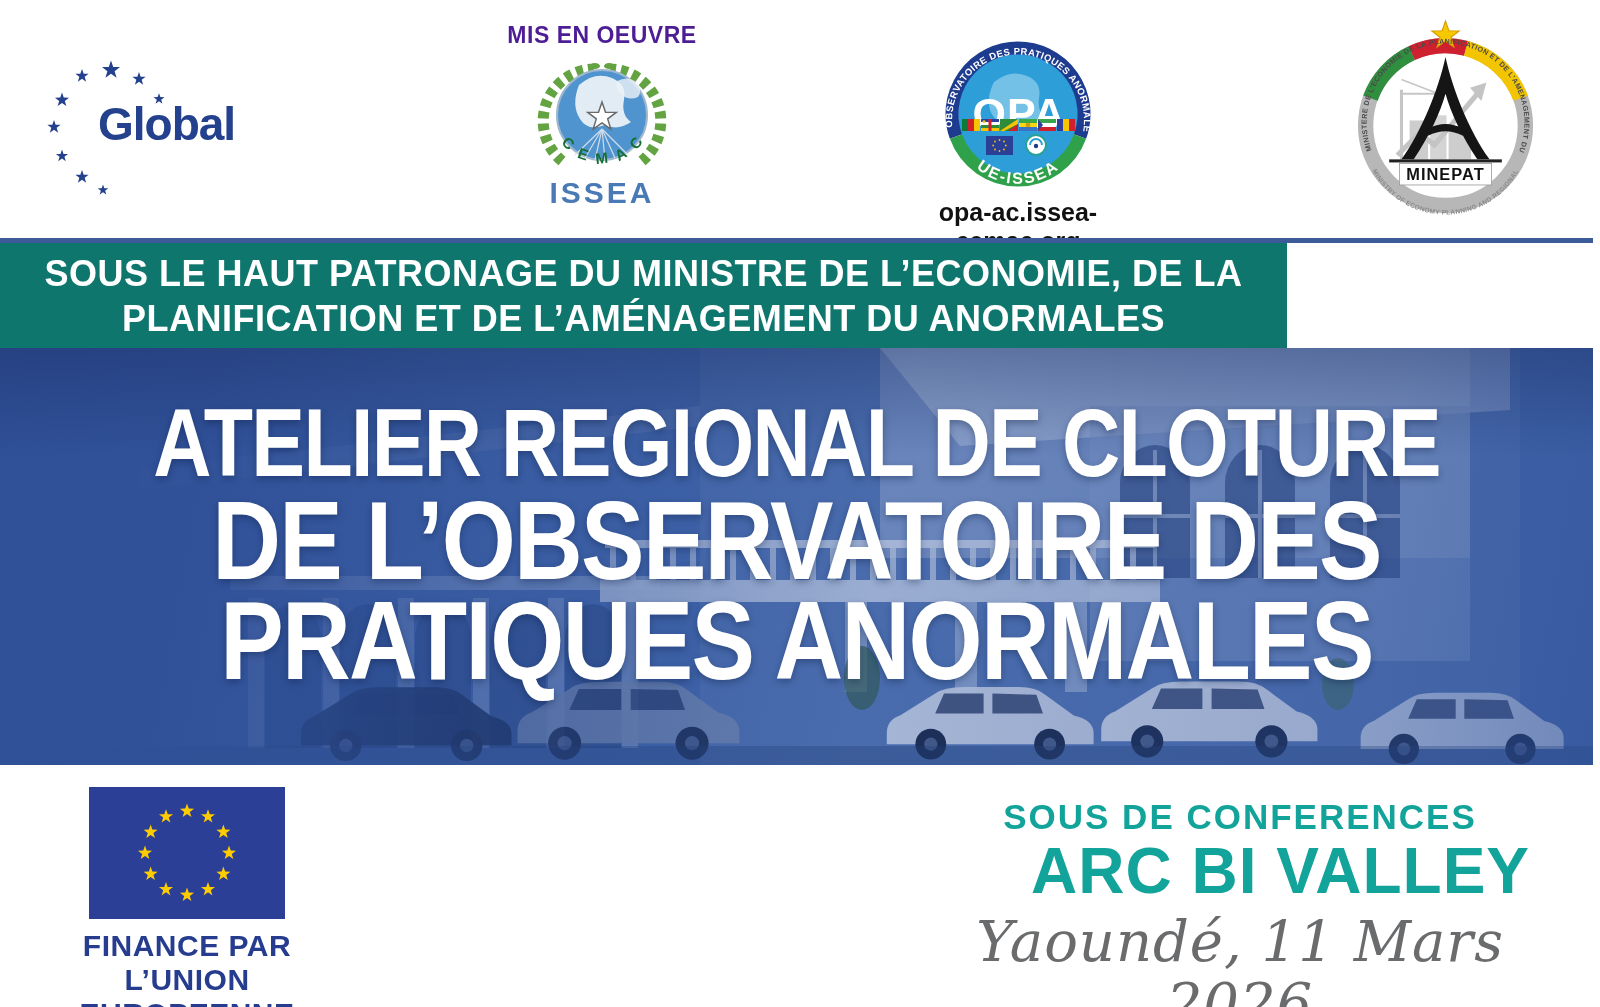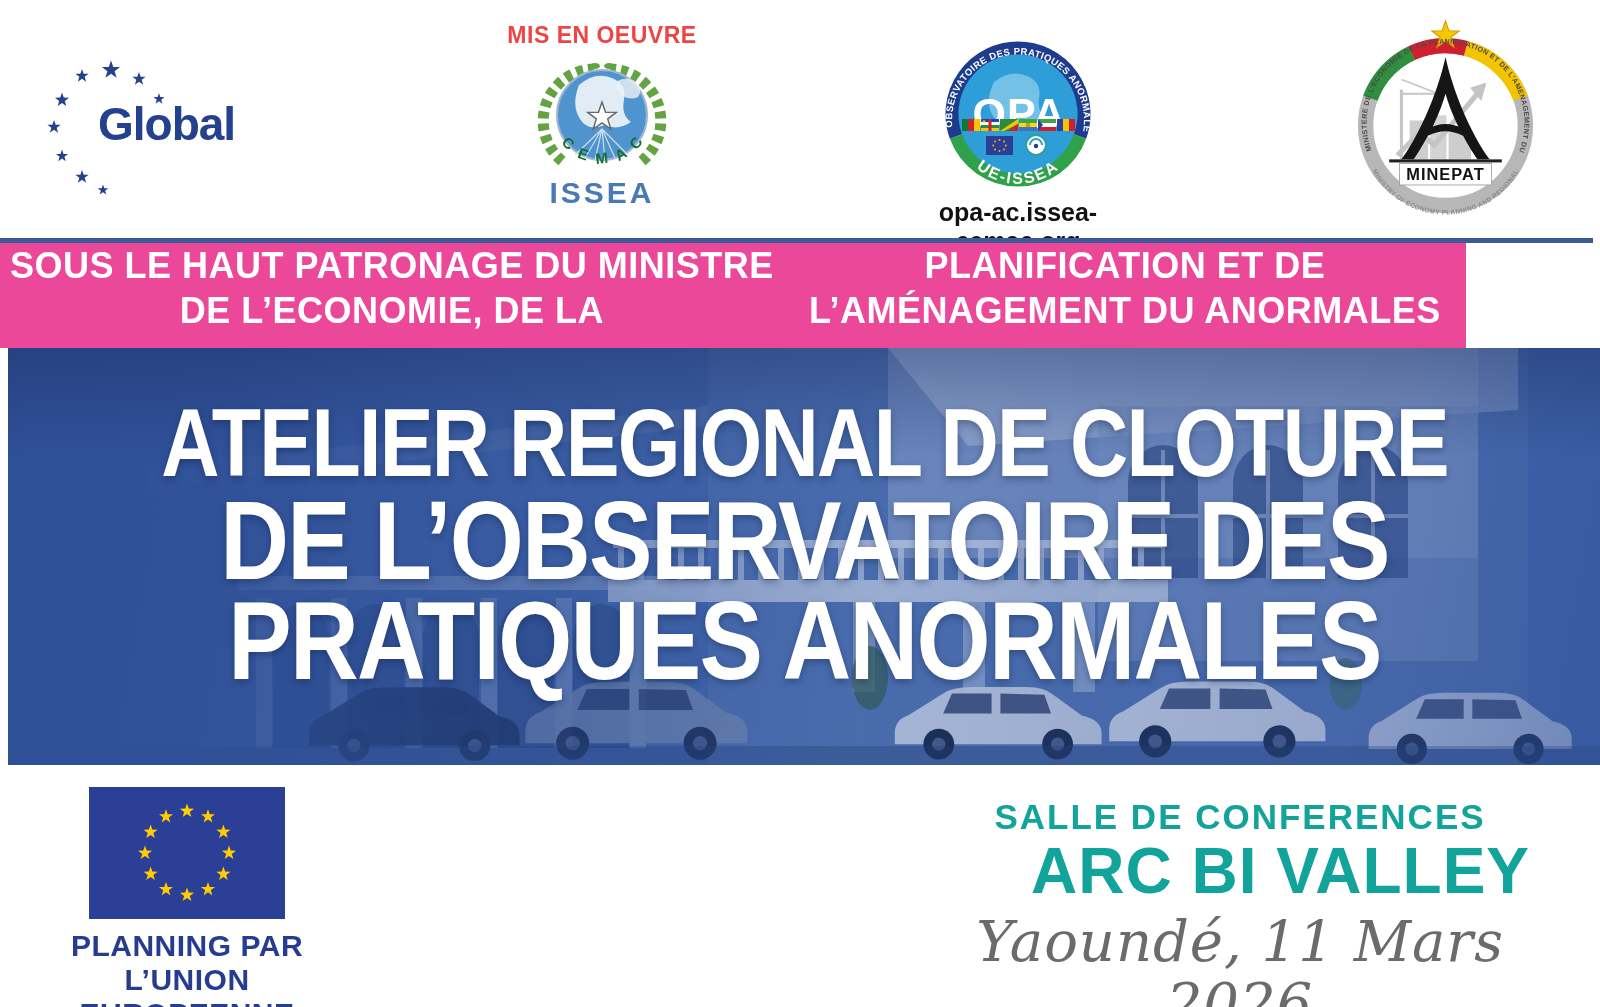--- a/index.html
+++ b/index.html
@@ -9,37 +9,37 @@
 
   
   .header { position:absolute; left:0; top:0; width:1600px; height:238px; background:#ffffff; }
 
   .gg-logo { position:absolute; left:40px; top:55px; width:280px; height:150px; }
   .gg-stars { position:absolute; left:0; top:0; }
   .gg-text { position:absolute; left:58px; top:44px; color:#24418e; font-weight:bold;
              font-size:46px; line-height:51px; letter-spacing:-1px;text-align:center; }
 
   .issea-block { position:absolute; left:468px; top:22px; width:268px; text-align:center; }
-  .issea-caption { color:#ef4444; font-weight:bold; font-size:23px; line-height:27px; letter-spacing:.5px; }
+  .issea-caption { color:#4c1d95; font-weight:bold; font-size:23px; line-height:27px; letter-spacing:.5px; }
   .issea-logo { display:block; margin:2px auto 0 auto; }
 
   .opa-block { position:absolute; left:888px; top:40px; width:260px; text-align:center; }
   .opa-badge { display:block; margin:0 auto; }
   .opa-url { margin-top:6px; color:#111111; font-weight:bold; font-size:25px; letter-spacing:0; }
 
   .minepat-block { position:absolute; left:1348px; top:18px; width:195px; }
 
   
   .divider { position:absolute; left:0; top:238px; width:1593px; height:5px; background:#3d5a99; }
-  .green-band { position:absolute; left:0; top:243px; width:1466px; height:105px; background:#ec4899;
-                display:flex; justify-content:center; text-align:center; }
+  .green-band { position:absolute; left:0; top:243px; width:1287px; height:105px; background:#0f766e;
+                display:flex; flex-direction:column; justify-content:center; text-align:center; }
   .green-band .line { color:#ffffff; font-weight:bold; font-size:36px; line-height:45px; letter-spacing:.5px; }
 
   
-  .hero { position:absolute; left:0; top:348px; width:1593px; height:417px; background:#446aae; overflow:hidden;margin-left:8px; }
+  .hero { position:absolute; left:0; top:348px; width:1593px; height:417px; background:#446aae; overflow:hidden; }
   .hero-scene { position:absolute; left:0; top:0; }
   .hero-overlay { position:absolute; inset:0;
      background:
        linear-gradient(180deg, rgba(24,44,96,.38) 0%, rgba(24,44,96,0) 26%),
        linear-gradient(100deg, #2f4f97 0%, rgba(47,79,151,.93) 13%, rgba(47,79,151,.55) 32%,
                        rgba(53,84,155,.28) 55%, rgba(53,84,155,.42) 85%, rgba(47,79,151,.58) 100%); }
   .hero-title { position:absolute; left:0; top:0; width:1593px; padding-top:46px; text-align:center; color:#ffffff; }
   .hero-title .t1 { font-size:96px; line-height:97px; font-weight:bold; letter-spacing:-2px;
                     transform:scaleX(.84); transform-origin:center; white-space:nowrap;
                     text-shadow:0 3px 8px rgba(10,25,60,.35); }
@@ -364,25 +364,25 @@
           <use href="#starP" transform="translate(119,102.4) scale(0.74)"></use>
           <use href="#starP" transform="translate(98,108) scale(0.74)"></use>
           <use href="#starP" transform="translate(77,102.4) scale(0.74)"></use>
           <use href="#starP" transform="translate(61.6,87) scale(0.74)"></use>
           <use href="#starP" transform="translate(56,66) scale(0.74)"></use>
           <use href="#starP" transform="translate(61.6,45) scale(0.74)"></use>
           <use href="#starP" transform="translate(77,29.6) scale(0.74)"></use>
         </g>
       </svg>
       <div class="eu-caption">
-        <div>PLANNING PAR</div>
+        <div>FINANCE PAR</div>
         <div>L’UNION EUROPEENNE</div>
       </div>
     </div>
 
     <div class="venue-block">
-      <div class="venue-label">SALLE DE CONFERENCES</div>
+      <div class="venue-label">SOUS DE CONFERENCES</div>
       <div class="venue-name">ARC BI VALLEY</div>
       <div class="venue-date">Yaoundé,  11 Mars 2026</div>
     </div>
   </div>
 
 </div>
 
 </body></html>

